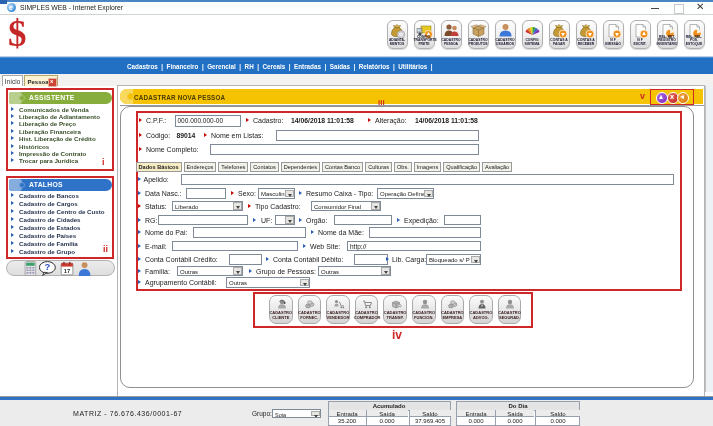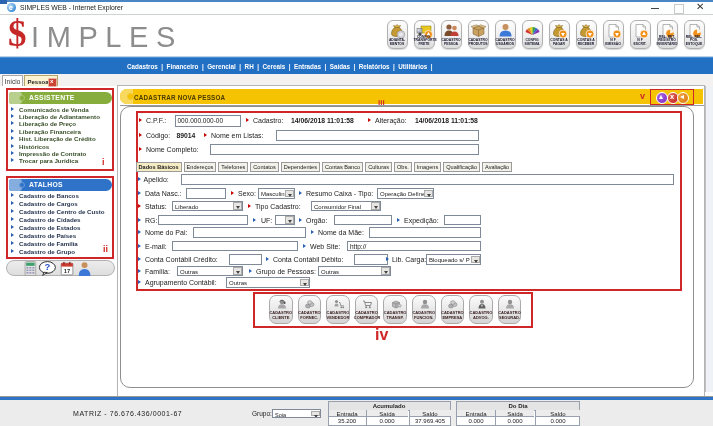--- a/index.html
+++ b/index.html
@@ -43,21 +43,20 @@
   <div class="ab" style="left:7px;top:3px;width:9px;height:9px;border-radius:50%;background:radial-gradient(circle at 35% 35%,#bfe0f8,#3f8fdb 70%,#2a6db8)"></div>
   <div class="ab" style="left:9px;top:4px;font-size:7px;font-weight:bold;color:#fff;font-style:italic;line-height:7px">e</div>
   <div class="lbl" style="left:20px;top:3.5px;font-size:6.8px;color:#222">SIMPLES WEB - Internet Explorer</div>
   <div class="ab" style="left:651px;top:8px;width:8px;height:1px;background:#444"></div>
   <div class="ab" style="left:674px;top:4px;width:8px;height:8px;border:1px solid #c9c9c9"></div>
   <div class="ab" style="left:696px;top:2px;font-size:10px;color:#333;line-height:10px">✕</div>
 </div>
 
 <div class="ab" style="left:0;top:15px;width:713px;height:41px;background:#fff;border-bottom:1px solid #b9d2e8">
   <div class="ab" style="left:8px;top:0px;font-family:'Liberation Serif',serif;font-weight:bold;font-size:37px;line-height:37px;color:#c62828">$</div>
-  <div class="ab" style="left:31px;top:7.5px;font-size:29px;line-height:29px;letter-spacing:7.6px;color:#8d8d8d">IMPLES</div>
 </div>
 
 <div id="toolbar">
 <div class="tbtn" style="left:386.5px;top:20px">
 <svg width="19" height="18" viewBox="0 0 19 18" style="position:absolute;left:0.5px;top:0.5px">
         <path d="M7 5.5 C5 6.5 3.5 9 3.5 11.5 C3.5 13.5 5 14.5 9 14.5 C13 14.5 14.5 13.5 14.5 11.5 C14.5 9 13 6.5 11 5.5 Z" fill="#c59a33" stroke="#7a5c12" stroke-width="0.6"></path>
 <path d="M6.5 5.5 L11.5 5.5 L12.5 3.5 L10.5 4 L9 2.5 L7.5 4 L5.5 3.5 Z" fill="#d8b14a" stroke="#7a5c12" stroke-width="0.5"></path>
         <circle cx="13" cy="12.5" r="3.8" fill="#e8e8ee" stroke="#888" stroke-width="0.6"></circle>
         <circle cx="13" cy="12.5" r="2.6" fill="none" stroke="#aaa" stroke-width="0.5"></circle>
       </svg>
@@ -364,21 +363,21 @@
 <div class="gbtxt">CADASTRO<br>ADVOG.</div>
     </div>
 <div class="gbtn" style="left:497.8px;top:295px">
 <svg width="12" height="10" viewBox="0 0 12 10" style="position:absolute;left:5.5px;top:3px">
         <circle cx="6" cy="3" r="2.2" fill="#909090"></circle>
         <path d="M2 9.5 Q2 5.2 6 5.2 Q10 5.2 10 9.5 Z" fill="#a8a8a8"></path>
       </svg>
 <div class="gbtxt">CADASTRO<br>SEGURAD.</div>
     </div>
 </div>
-<div class="ann" style="left:375px;top:330px;font-size:16px">iv</div>
+<div class="ann" style="left:392px;top:330px;font-size:12px">iv</div>
 
 <div id="sidebar">
 
   <div class="redbox" style="left:6px;top:88px;width:108px;height:83px"></div>
   <div class="ab" style="left:9px;top:91.5px;width:103px;height:12px;background:#87ad3d;border-radius:3px 6px 6px 3px">
     <div class="ab" style="left:0;top:0;width:13px;height:12px;background:#b9cf8e;border-radius:3px"></div>
     <div class="ab" style="left:10px;top:3px;width:6px;height:6px;border-radius:50%;background:#87ad3d;border:1px solid #a8c46a;box-sizing:border-box"></div>
     <div class="ab" style="left:20px;top:2.5px;font-size:6.8px;font-weight:bold;color:#fff;letter-spacing:0.3px">ASSISTENTE</div>
   </div>
   <div id="sb1">

